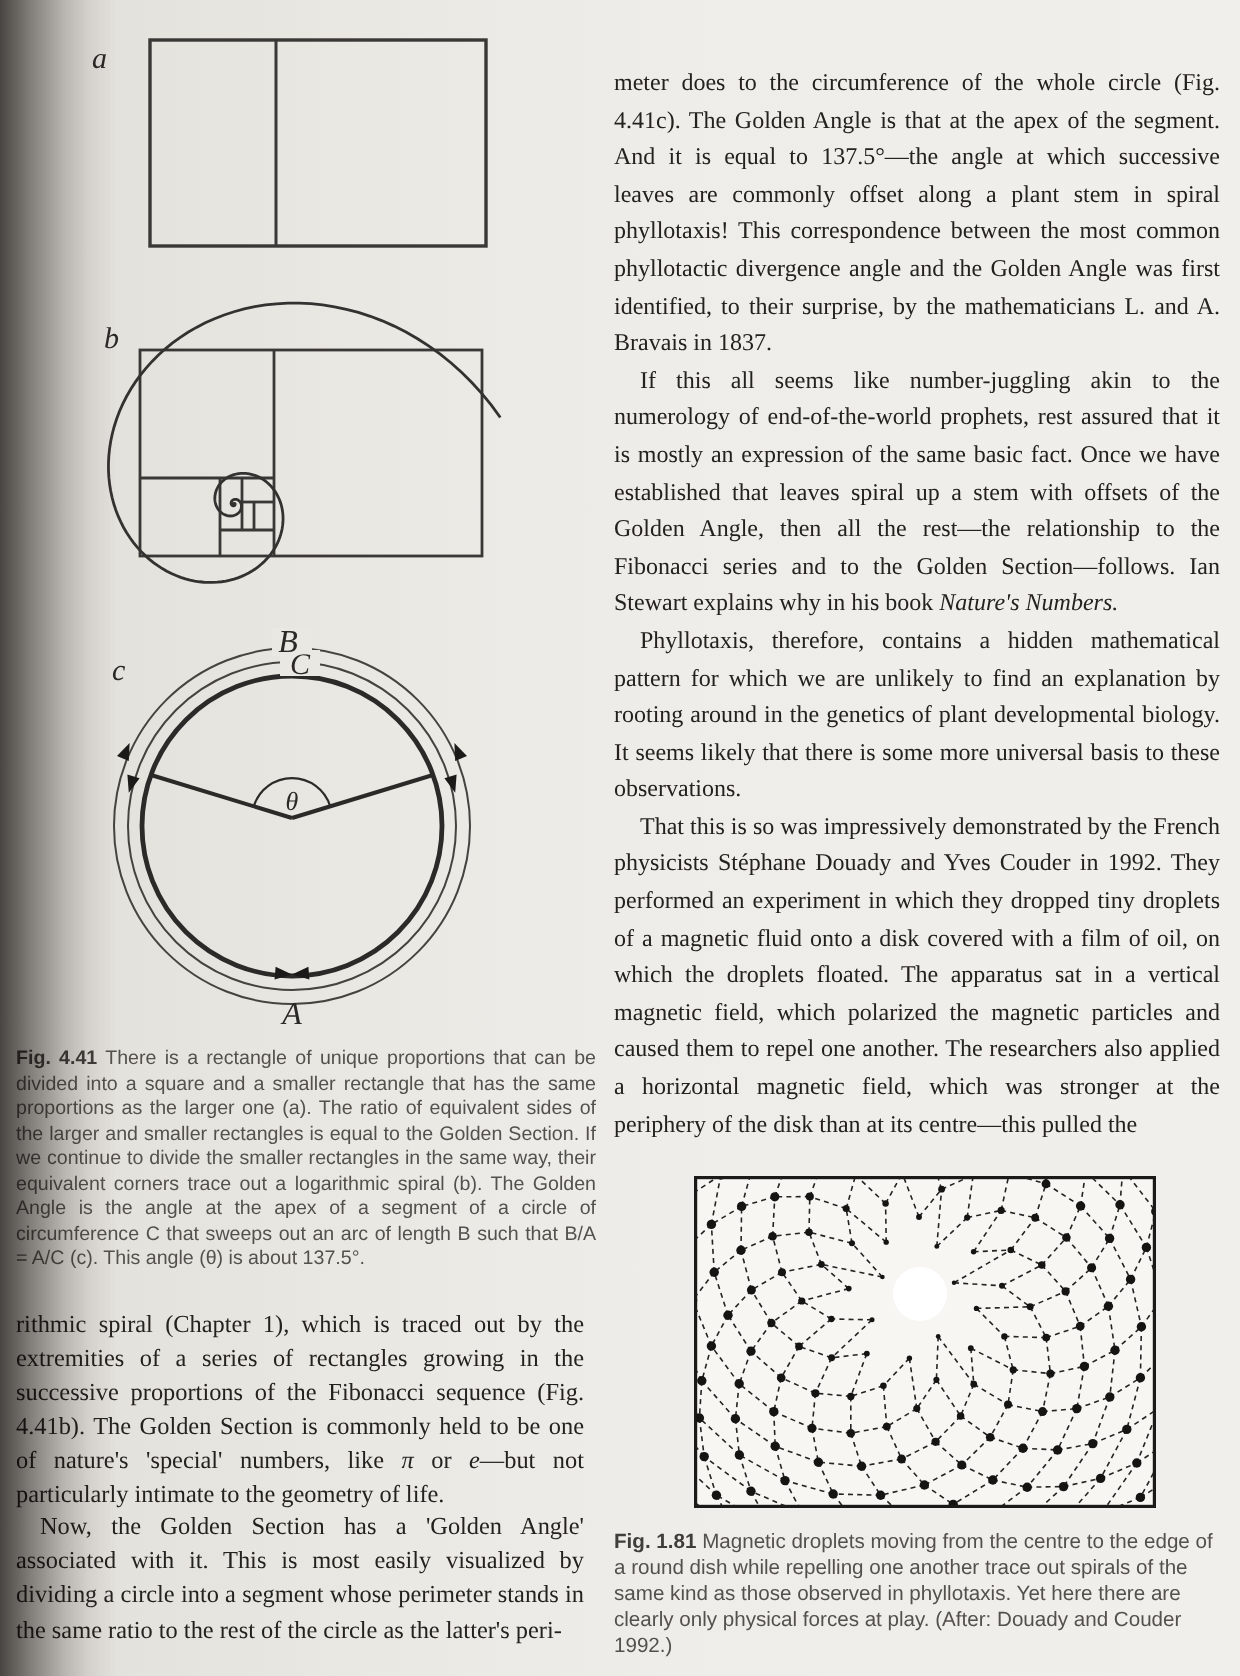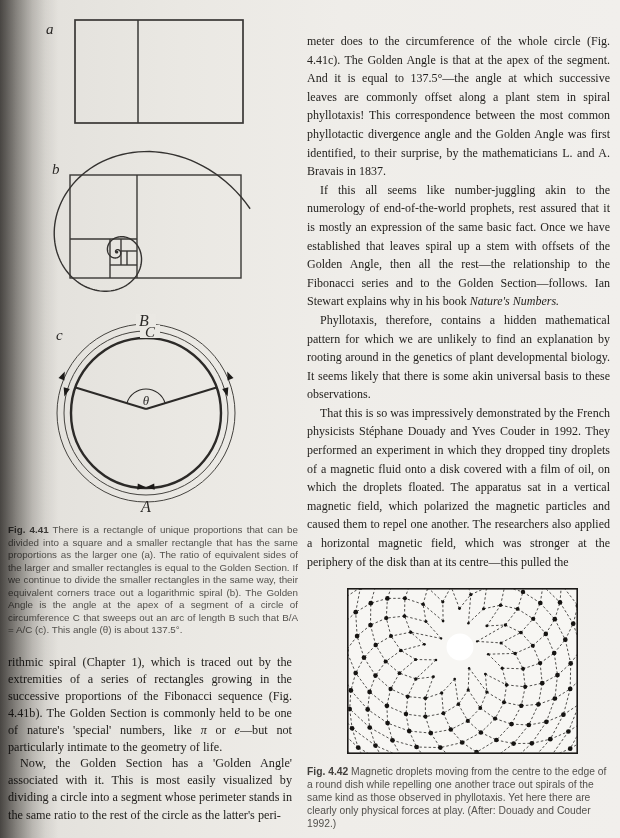--- a/index.html
+++ b/index.html
@@ -76,21 +76,21 @@
 
   <div class="abs caption cap41" style="left:8px;top:524px;width:290px;"><b>Fig. 4.41</b><span> There is a rectangle of unique proportions that can be divided into a square and a smaller rectangle that has the same proportions as the larger one (a). The ratio of equivalent sides of the larger and smaller rectangles is equal to the Golden Section. If we continue to divide the smaller rectangles in the same way, their equivalent corners trace out a logarithmic spiral (b). The Golden Angle is the angle at the apex of a segment of a circle of circumference C that sweeps out an arc of length B such that B/A = A/C (c). This angle (θ) is about 137.5°.</span></div>
 
   <div class="abs body-text lc1" style="left:8px;top:654px;width:284px;"><span>rithmic spiral (Chapter 1), which is traced out by the extremities of a series of rectangles growing in the successive proportions of the Fibonacci sequence (Fig. 4.41b). The Golden Section is commonly held to be one of nature's 'special' numbers, like </span><i>π</i><span> or </span><i>e</i><span>—but not particularly intimate to the geometry of life.</span></div>
 
   <div class="abs body-text lc2" style="left:8px;top:755px;width:284px;">Now, the Golden Section has a 'Golden Angle' associated with it. This is most easily visualized by dividing a circle into a segment whose perimeter stands in the same ratio to the rest of the circle as the latter's peri-</div>
 
   <div class="abs body-text rc" style="left:307px;top:8px;width:303px;">
     <p>meter does to the circumference of the whole circle (Fig. 4.41c). The Golden Angle is that at the apex of the segment. And it is equal to 137.5°—the angle at which successive leaves are commonly offset along a plant stem in spiral phyllotaxis! This correspondence between the most common phyllotactic divergence angle and the Golden Angle was first identified, to their surprise, by the mathematicians L. and A. Bravais in 1837.</p>
     <p><span>If this all seems like number-juggling akin to the numerology of end-of-the-world prophets, rest assured that it is mostly an expression of the same basic fact. Once we have established that leaves spiral up a stem with offsets of the Golden Angle, then all the rest—the relationship to the Fibonacci series and to the Golden Section—follows. Ian Stewart explains why in his book </span><i>Nature's Numbers.</i></p>
-    <p>Phyllotaxis, therefore, contains a hidden mathematical pattern for which we are unlikely to find an explanation by rooting around in the genetics of plant developmental biology. It seems likely that there is some akin universal basis to these observations.</p>
+    <p>Phyllotaxis, therefore, contains a hidden mathematical pattern for which we are unlikely to find an explanation by rooting around in the genetics of plant developmental biology. It seems likely that there is some more universal basis to these observations.</p>
     <p>That this is so was impressively demonstrated by the French physicists Stéphane Douady and Yves Couder in 1992. They performed an experiment in which they dropped tiny droplets of a magnetic fluid onto a disk covered with a film of oil, on which the droplets floated. The apparatus sat in a vertical magnetic field, which polarized the magnetic particles and caused them to repel one another. The researchers also applied a horizontal magnetic field, which was stronger at the periphery of the disk than at its centre—this pulled the</p>
   </div>
 
   <svg id="fig42" class="abs" style="left:347px;top:588px;" width="231" height="166" viewBox="0 0 231 166">
     <defs>
         <clipPath id="boxclip">
           <rect x="1.2" y="1.2" width="228.6" height="163.6"></rect>
         </clipPath>
       </defs>
     <rect x="0.8" y="0.8" width="229.4" height="164.4" fill="#f7f6f3" stroke="#1c1a18" stroke-width="1.6"></rect>
@@ -499,16 +499,16 @@
         <circle cx="20.9" cy="178.3" r="2.35"></circle>
         <circle cx="-6.0" cy="158.6" r="2.35"></circle>
         <circle cx="241.8" cy="149.2" r="2.35"></circle>
         <circle cx="222.3" cy="177.9" r="2.35"></circle>
         <circle cx="3.6" cy="178.8" r="2.35"></circle>
         <circle cx="242.4" cy="166.6" r="2.35"></circle>
         <circle cx="-13.7" cy="176.7" r="2.35"></circle>
       </g>
   </svg>
 
-  <div class="abs caption cap42" style="left:307px;top:765px;width:302px;"><b>Fig. 4.42</b><span> Magnetic droplets moving from the centre to the edge of a round dish while repelling one another trace out spirals of the same kind as those observed in phyllotaxis. Yet here there are clearly only physical forces at play. (After: Douady and Couder 1992.)</span></div>
+  <div class="abs caption cap42" style="left:307px;top:765px;width:302px;"><b>Fig. 1.81</b><span> Magnetic droplets moving from the centre to the edge of a round dish while repelling one another trace out spirals of the same kind as those observed in phyllotaxis. Yet here there are clearly only physical forces at play. (After: Douady and Couder 1992.)</span></div>
 
   <div class="gutter"></div>
 </div>
 
 </body></html>

